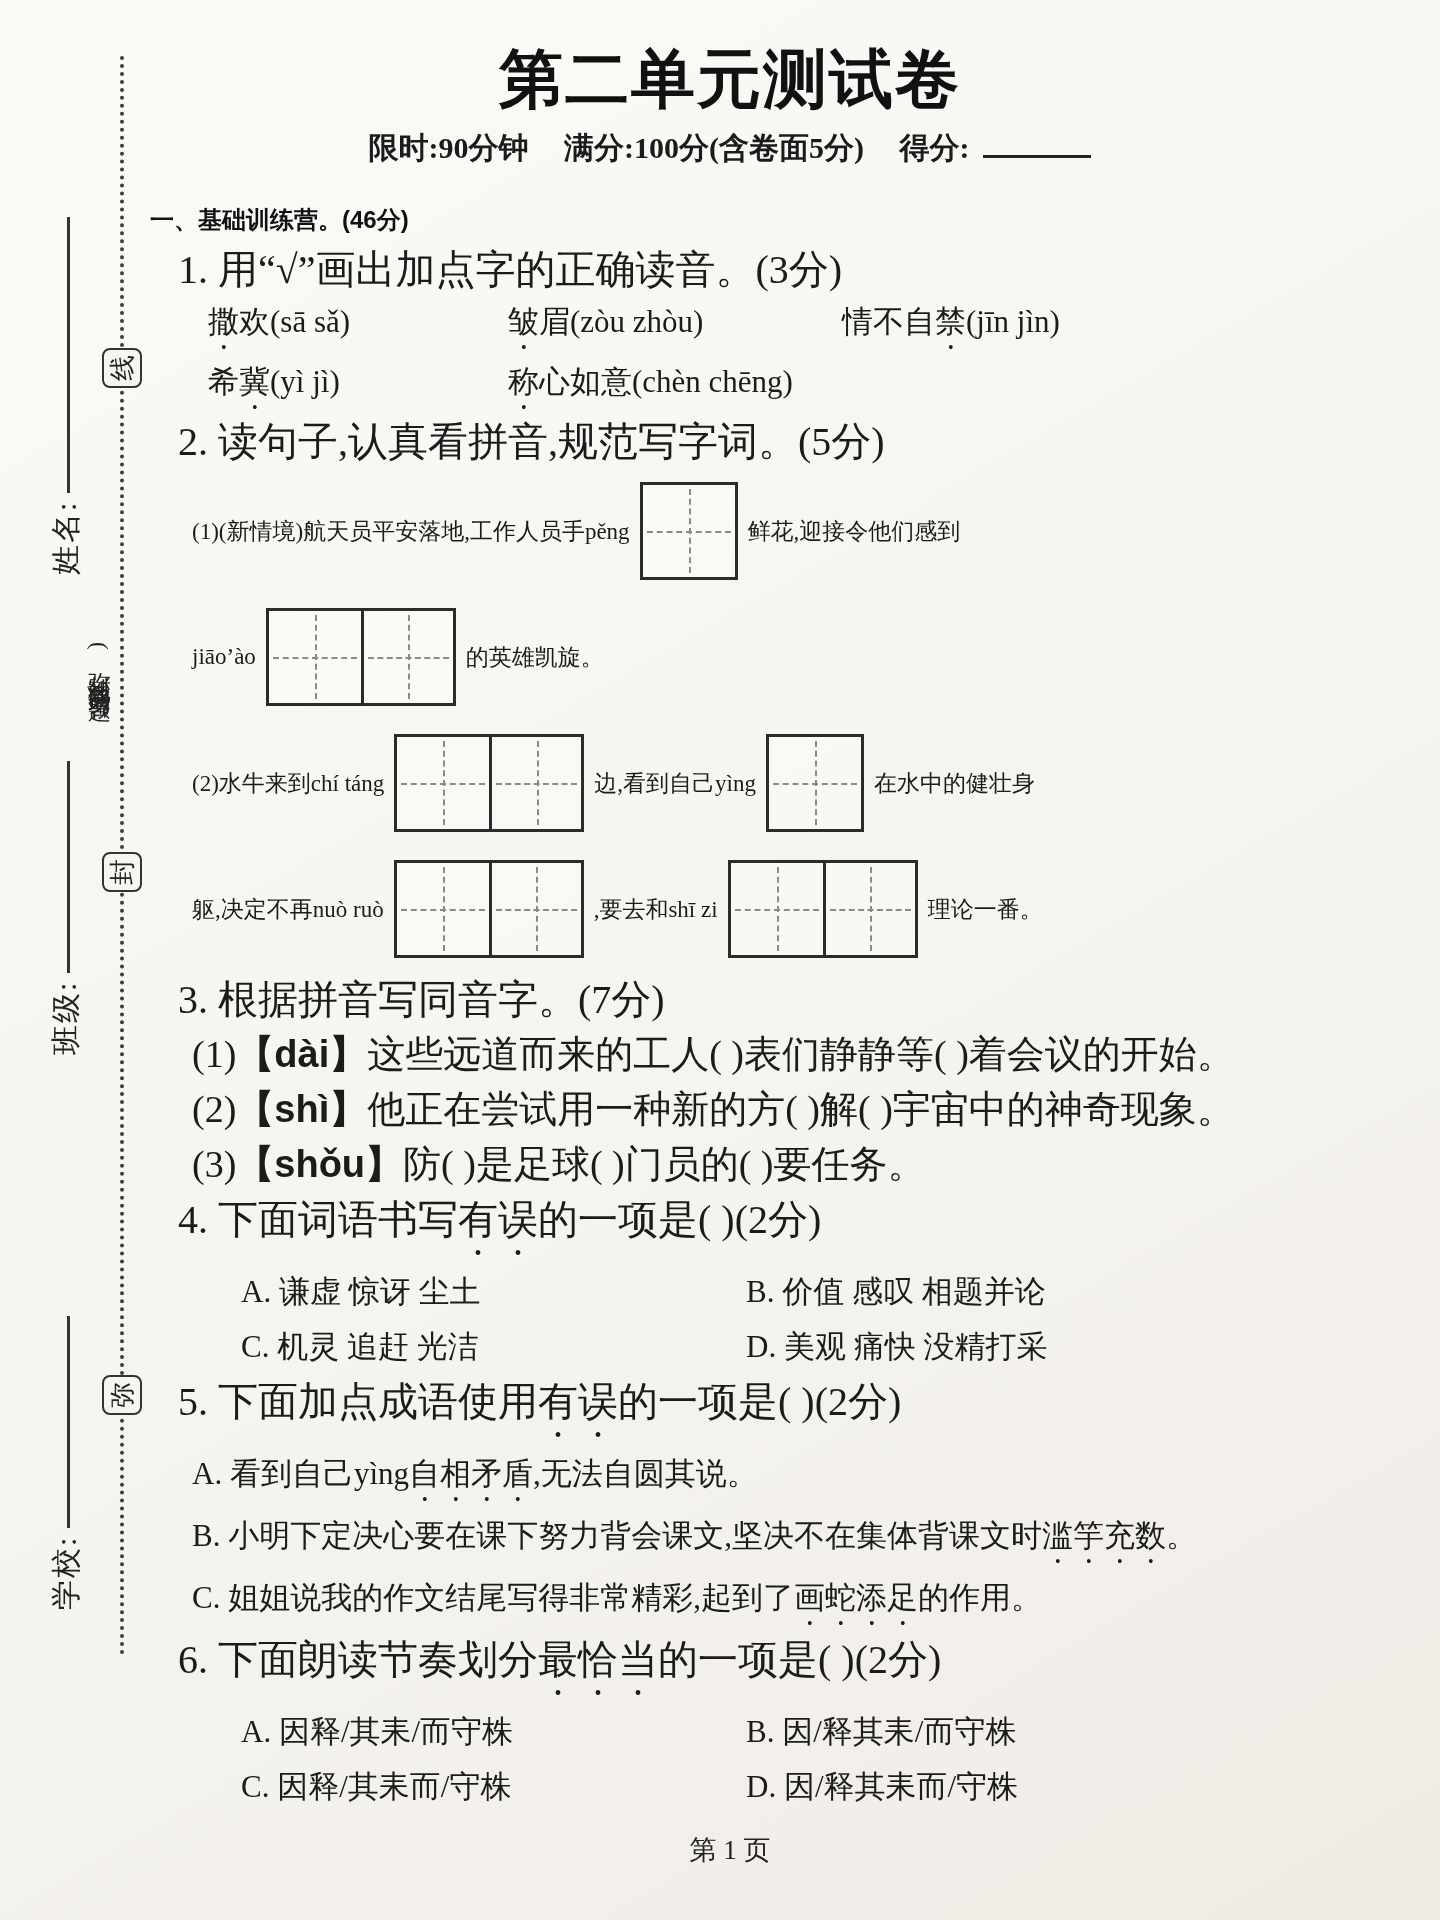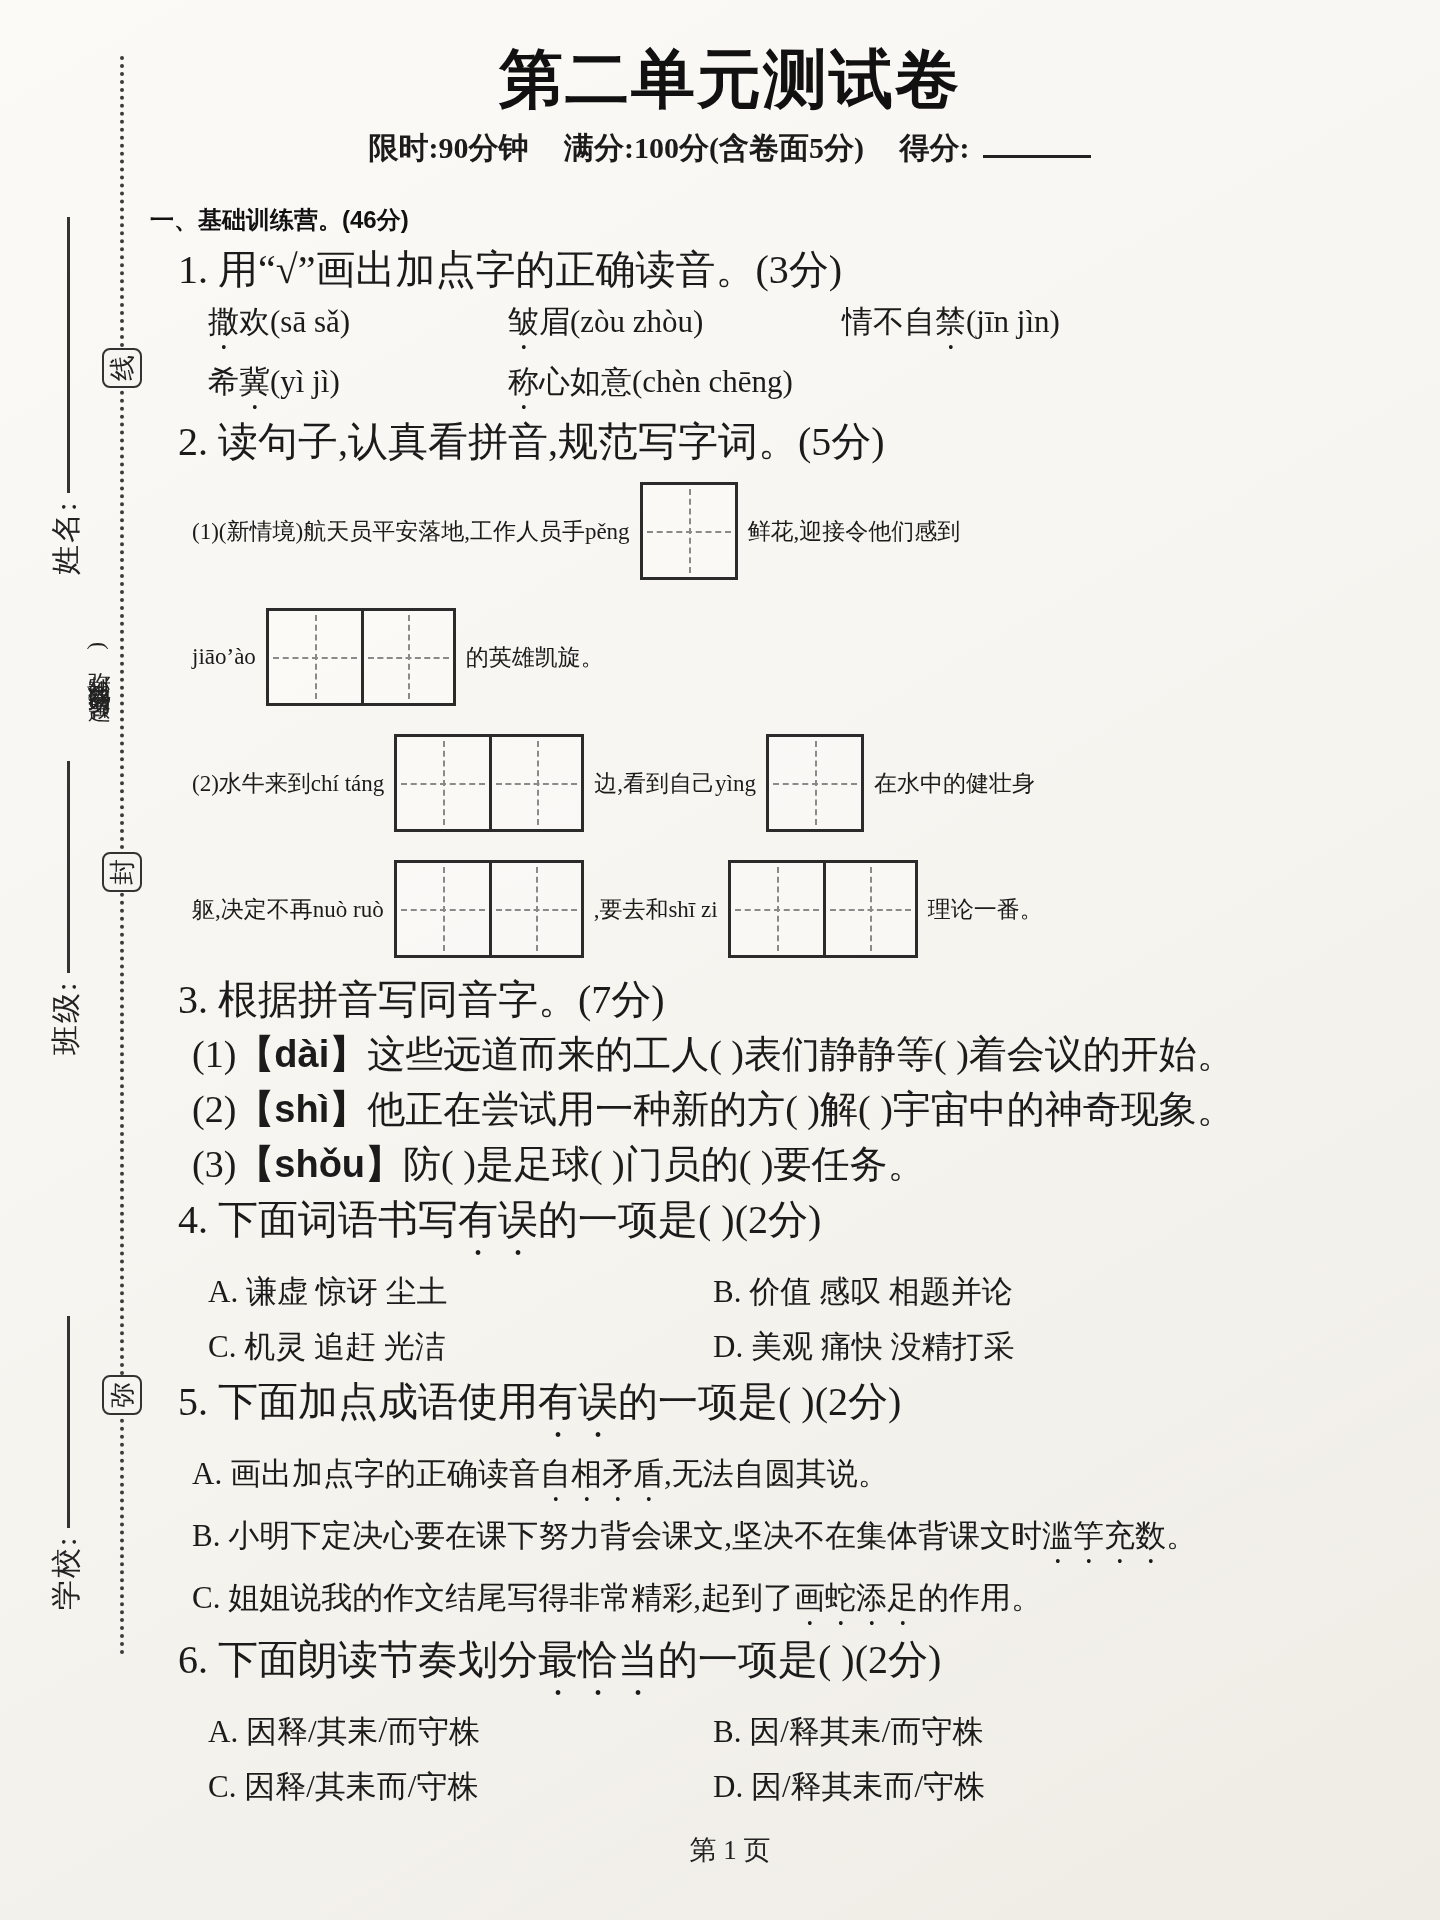--- a/index.html
+++ b/index.html
@@ -69,21 +69,21 @@
   .tzg .cell { width: 92px; height: 92px; position: relative; }
   .tzg .cell + .cell { border-left: 3px solid #2b2b2b; }
   .tzg .cell::before { content: ""; position: absolute; left: 50%; top: 4px; bottom: 4px;
                        border-left: 2px dashed #8a8a8a; }
   .tzg .cell::after  { content: ""; position: absolute; top: 50%; left: 4px; right: 4px;
                        border-top: 2px dashed #8a8a8a; }
 
   .q3item { margin-left: 42px; font-size: 38px; line-height: 55px; white-space: nowrap; }
   .tag { font-family: "Liberation Sans", sans-serif; font-weight: 700; }
 
-  .opt2 { display: grid; grid-template-columns: 505px 1fr; margin-left: 58px;
+  .opt2 { display: grid; grid-template-columns: 505px 1fr; margin-left: 91px;
           font-size: 31px; line-height: 55px; white-space: nowrap; }
   .opt-line { margin-left: 42px; font-size: 31px; line-height: 55px; white-space: nowrap; }
 
   .footer { text-align: center; font-size: 27px; line-height: 40px; margin-top: 16px; color: #222; }
 </style>
 </head>
 <body>
 
 <div class="seal-dotted-line"></div>
 
@@ -180,21 +180,21 @@
     <div>B. 价值  感叹  相题并论</div>
   </div>
   <div class="opt2">
     <div>C. 机灵  追赶  光洁</div>
     <div>D. 美观  痛快  没精打采</div>
   </div>
 
   <div class="stem">
     <span>5. 下面加点成语使用</span><span class="em-dot">有误</span><span>的一项是(    )(2分)</span>
   </div>
-  <div class="opt-line"><span>A. 画出加点字的正确读音</span><span class="em-dot">自相矛盾</span><span>,无法自圆其说。</span></div>
+  <div class="opt-line"><span>A. 看到自己yìng</span><span class="em-dot">自相矛盾</span><span>,无法自圆其说。</span></div>
   <div class="opt-line"><span>B. 小明下定决心要在课下努力背会课文,坚决不在集体背课文时</span><span class="em-dot">滥竽充数</span><span>。</span></div>
   <div class="opt-line"><span>C. 姐姐说我的作文结尾写得非常精彩,起到了</span><span class="em-dot">画蛇添足</span><span>的作用。</span></div>
 
   <div class="stem">
     <span>6. 下面朗读节奏划分</span><span class="em-dot">最恰当</span><span>的一项是(    )(2分)</span>
   </div>
   <div class="opt2">
     <div>A. 因释/其耒/而守株</div>
     <div>B. 因/释其耒/而守株</div>
   </div>

